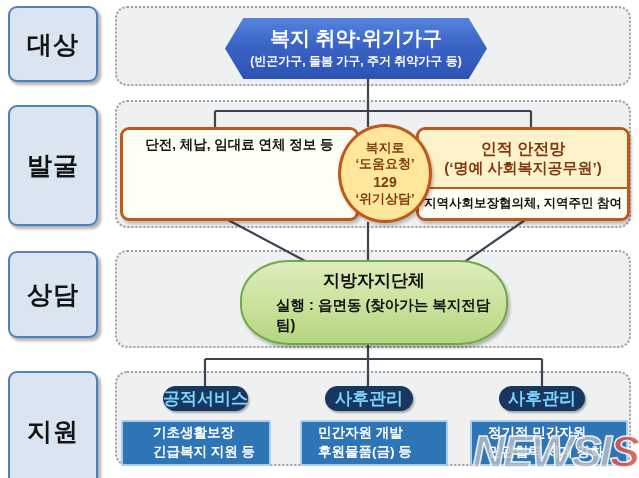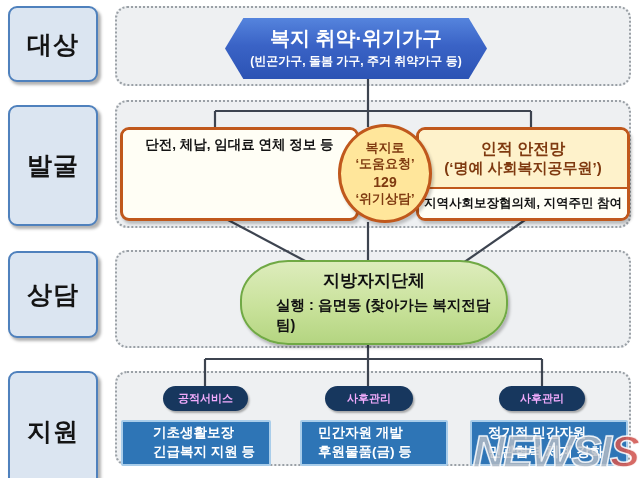--- a/index.html
+++ b/index.html
@@ -78,21 +78,21 @@
     display:flex; flex-direction:column; align-items:center; justify-content:center;
     color:#111; font-weight:bold;
   }
   .green-ellipse .gt { font-size:17px; margin-bottom:4px; }
   .green-ellipse .gl { font-size:14.5px; line-height:1.35; align-self:flex-start; margin-left:34px; }
   
   .pill {
     position:absolute; top:386px; height:25px; z-index:3;
     background:#17375e; border-radius:13px;
     display:flex; align-items:center; justify-content:center;
-    color:#f0abfc; font-size:11px; font-weight:bold;
+    color:#7dd3fc; font-size:17px; font-weight:bold;
     box-shadow:1.5px 2px 2px rgba(0,0,0,0.3);
   }
   .pill-1 { left:163px; width:85px; }
   .pill-2 { left:325px; width:88px; }
   .pill-3 { left:499px; width:86px; }
   .sbox {
     position:absolute; top:420px; height:46px; z-index:3; box-sizing:border-box;
     background:#2e75b6; border:2px solid #a9cdea; border-radius:2px;
     display:flex; flex-direction:column; justify-content:center;
     padding-left:16px; color:#ffffff; font-size:13.5px; font-weight:bold; line-height:1.4;

